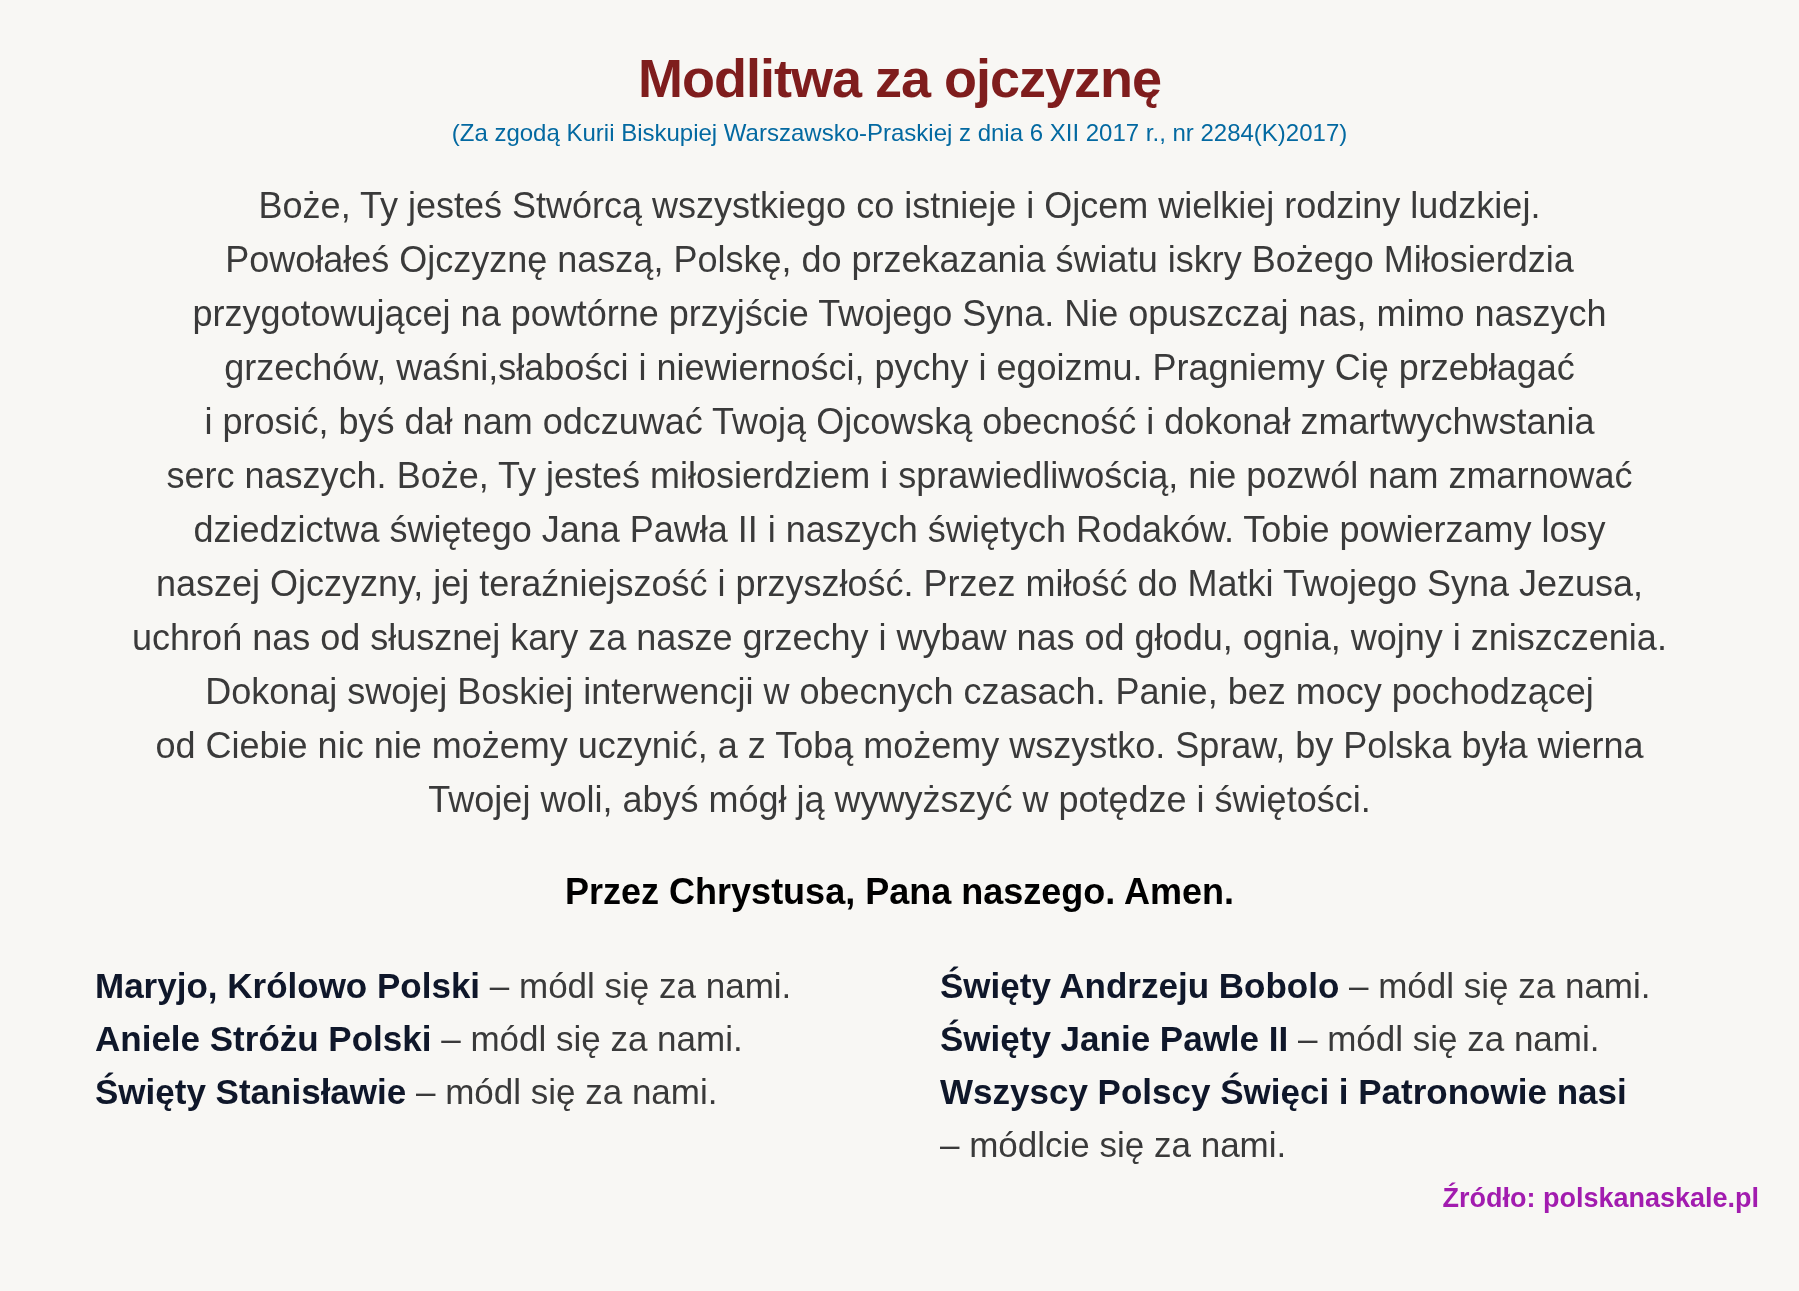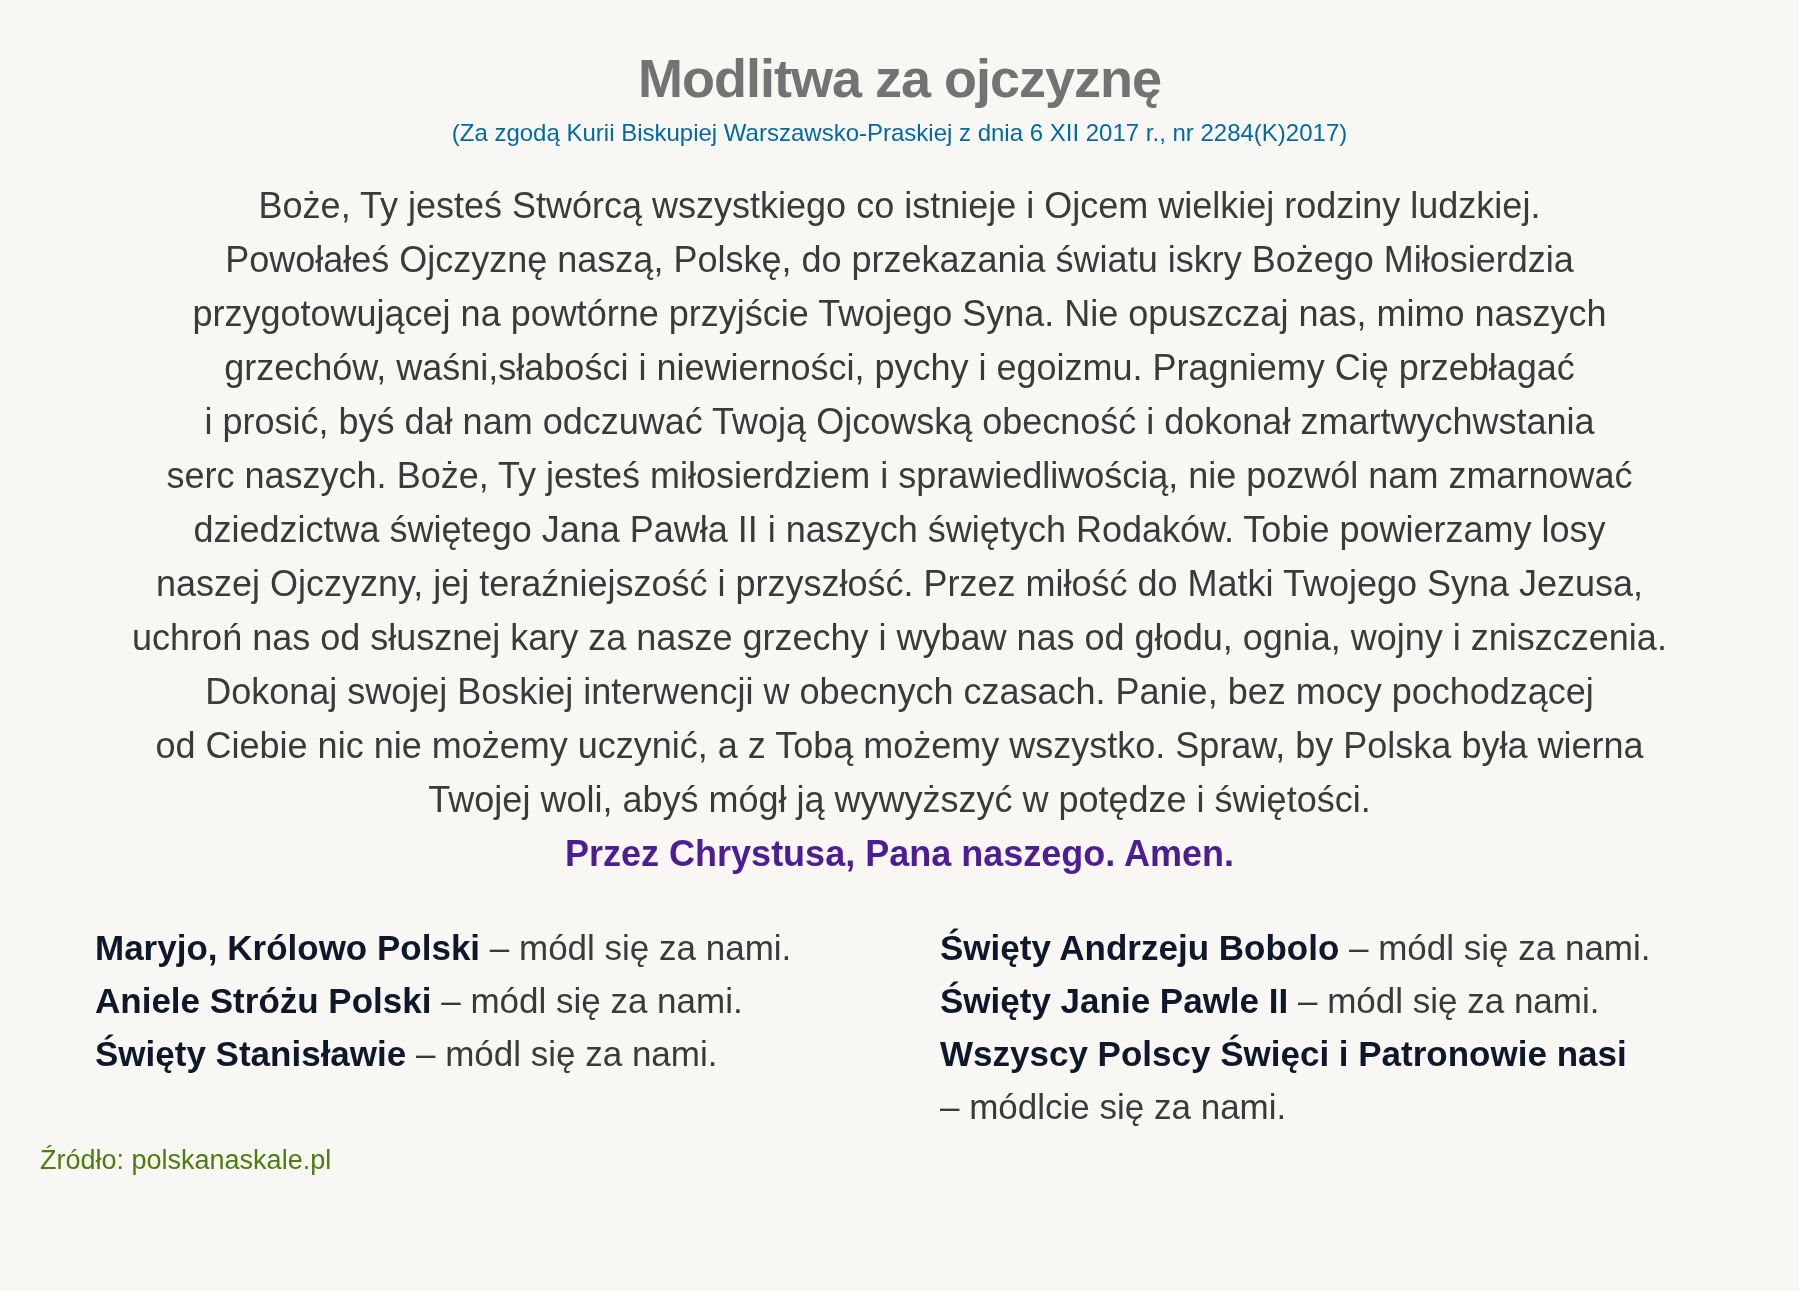--- a/index.html
+++ b/index.html
@@ -19,42 +19,43 @@
     width: 1799px;
     height: 1291px;
     padding: 50px 40px 0 40px;
   }
   .title {
     margin: 0;
     text-align: center;
     font-size: 54px;
     line-height: 1.05;
     font-weight: bold;
-    color: #737373;
+    color: #7f1d1d;
     letter-spacing: -1px;
   }
   .subtitle {
     margin-top: 12px;
     text-align: center;
     font-size: 24px;
     color: #0369a1;
   }
   .prayer {
     margin-top: 32px;
     text-align: center;
     font-size: 36px;
     line-height: 54px;
     color: #3a3a3a;
   }
   .prayer-line {
     white-space: nowrap;
   }
   .prayer-closing {
     font-weight: bold;
-    color: #4c1d95;
+    color: #000000;
+    margin-top: 38px;
   }
   .litany {
     display: flex;
     margin-top: 40px;
     padding-left: 55px;
     font-size: 35px;
     line-height: 53px;
   }
   .litany-column-1 { width: 845px; flex: 0 0 845px; }
   .litany-column-2 { flex: 1 1 auto; }
@@ -62,24 +63,24 @@
   .litany-invocation {
     font-weight: bold;
     color: #0f172a;
   }
   .litany-response {
     font-weight: normal;
     color: #3a3a3a;
   }
   .footer {
     margin-top: 12px;
-    text-align: left;
+    text-align: right;
     font-size: 27px;
-    font-weight: normal;
-    color: #4d7c0f;
+    font-weight: bold;
+    color: #a21caf;
   }
 </style>
 </head>
 <body>
 
 <div class="page">
 
   <h1 class="title">Modlitwa za ojczyznę</h1>
 
   <div class="subtitle">(Za zgodą Kurii Biskupiej Warszawsko-Praskiej z dnia 6 XII 2017 r., nr 2284(K)2017)</div>

